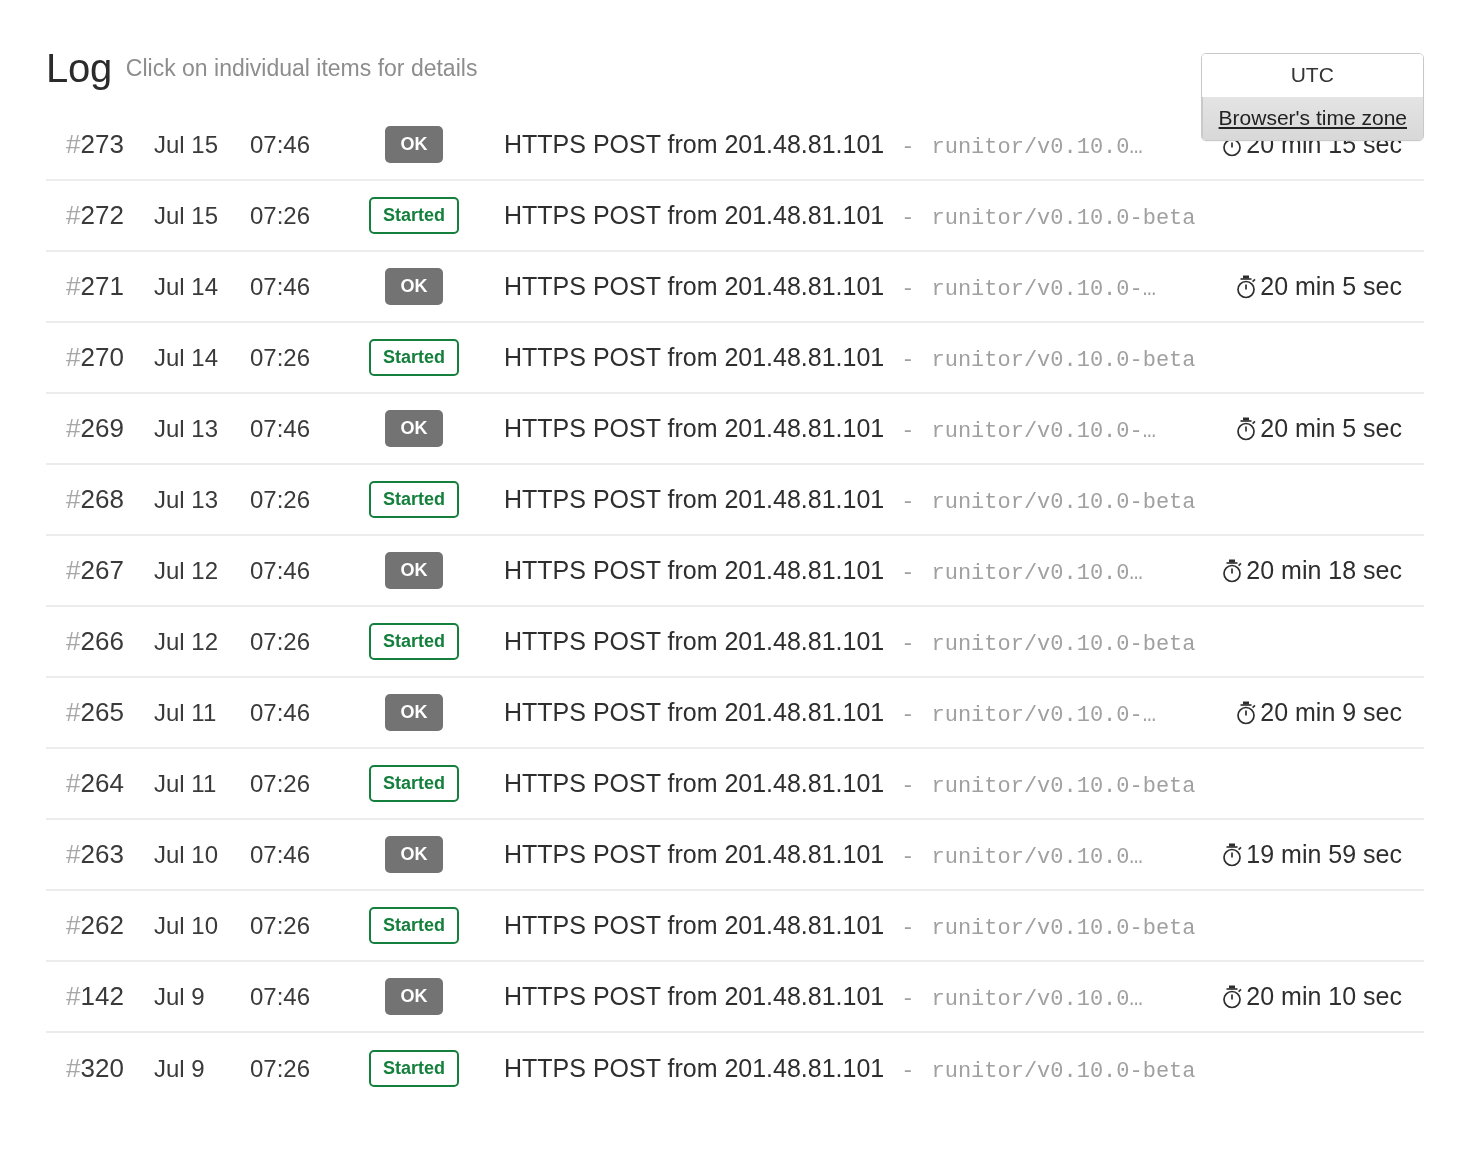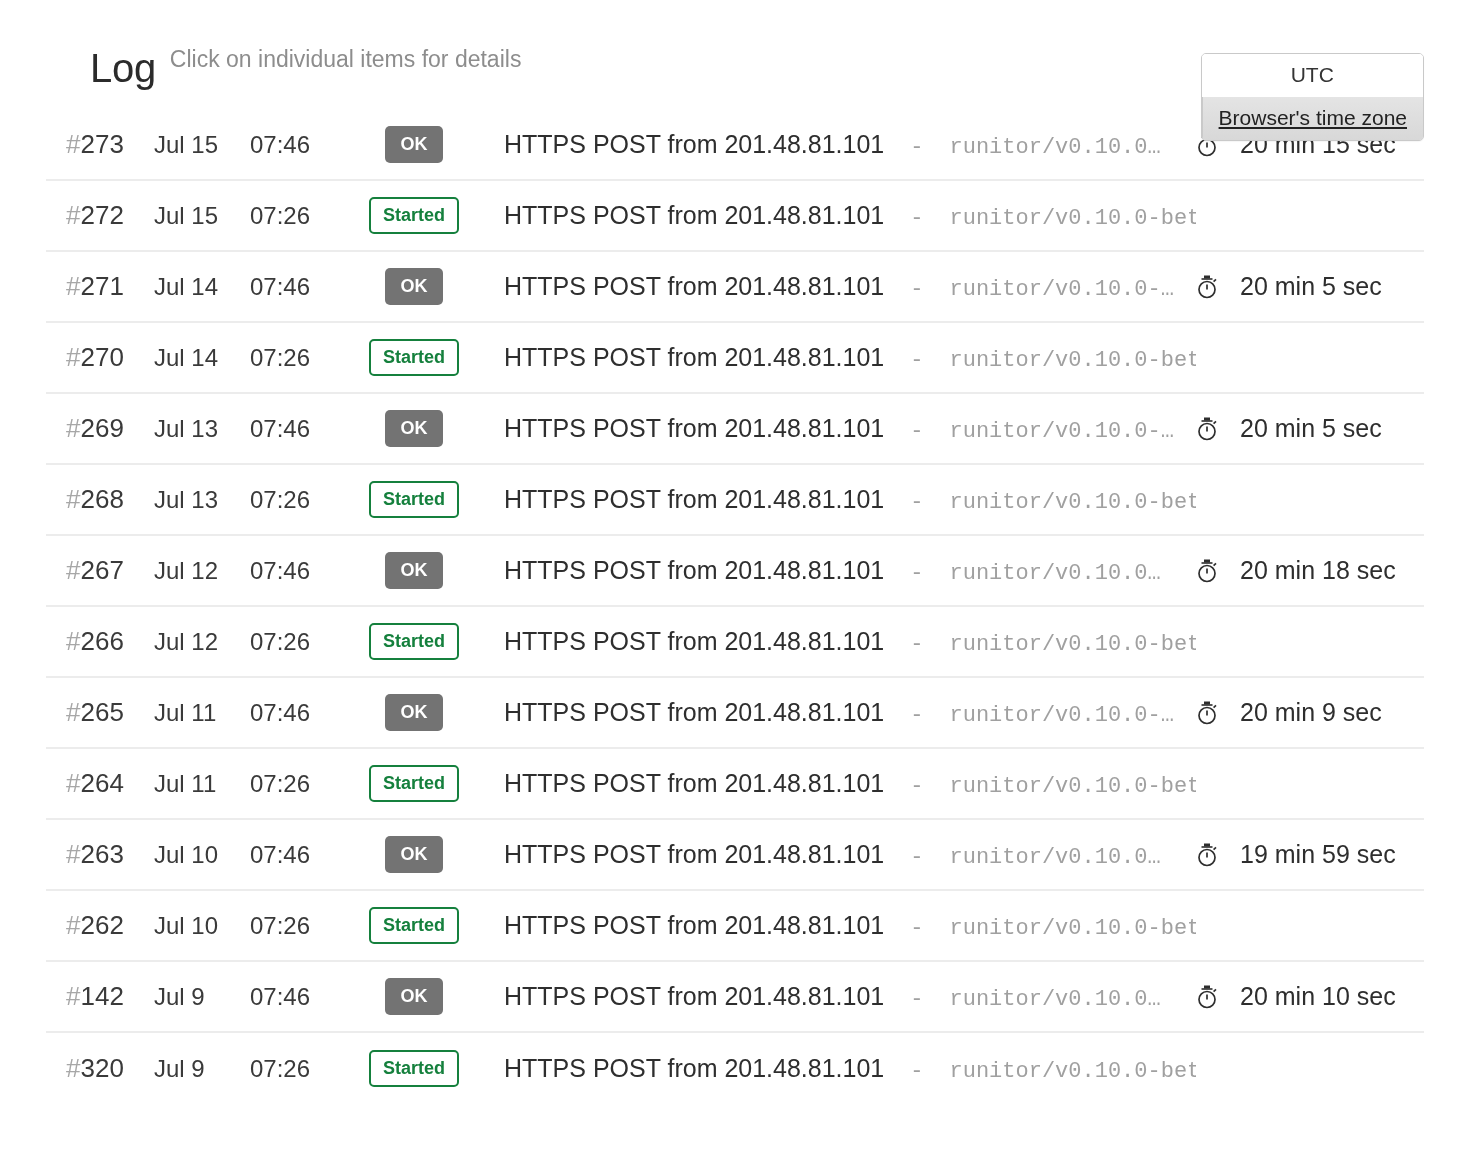--- a/index.html
+++ b/index.html
@@ -28,24 +28,23 @@
   
   .header {
     position: relative;
     height: 110px;
     padding: 0 46px;
     display: flex;
     align-items: center;
   }
   .title-group {
     display: flex;
-    align-items: flex-start;
+    align-items: center;
     gap: 14px;
     padding-top: 26px;
-    margin-left: 44px;
   }
   .page-title {
     font-size: 40px;
     font-weight: 400;
     color: #2b2b2b;
     line-height: 1;
     letter-spacing: -0.3px;
   }
   .page-subtitle {
     font-size: 23px;
@@ -148,21 +147,21 @@
     color: #15803d;
     border: 2px solid #15803d;
     padding: 7px 12px 8px 12px;
   }
 
   .col-detail {
     flex: 1 1 auto;
     min-width: 0;
     display: flex;
     align-items: baseline;
-    gap: 26px;
+    gap: 17px;
     padding-left: 30px;
     overflow: hidden;
     white-space: nowrap;
   }
   .detail-method {
     font-size: 25px;
     color: #2e2e2e;
     flex: 0 0 auto;
   }
   .detail-dash {
@@ -178,21 +177,22 @@
     overflow: hidden;
     text-overflow: clip;
     white-space: nowrap;
   }
 
   .col-duration {
     flex: 0 0 auto;
     width: 228px;
     display: flex;
     align-items: center;
-    gap: 22px;
+    justify-content: flex-end;
+    gap: 3px;
     font-size: 25px;
     color: #2e2e2e;
     padding-right: 22px;
     white-space: nowrap;
   }
   .col-duration.empty { visibility: hidden; }
   .stopwatch-icon {
     display: inline-block;
     width: 22px;
     height: 24px;

